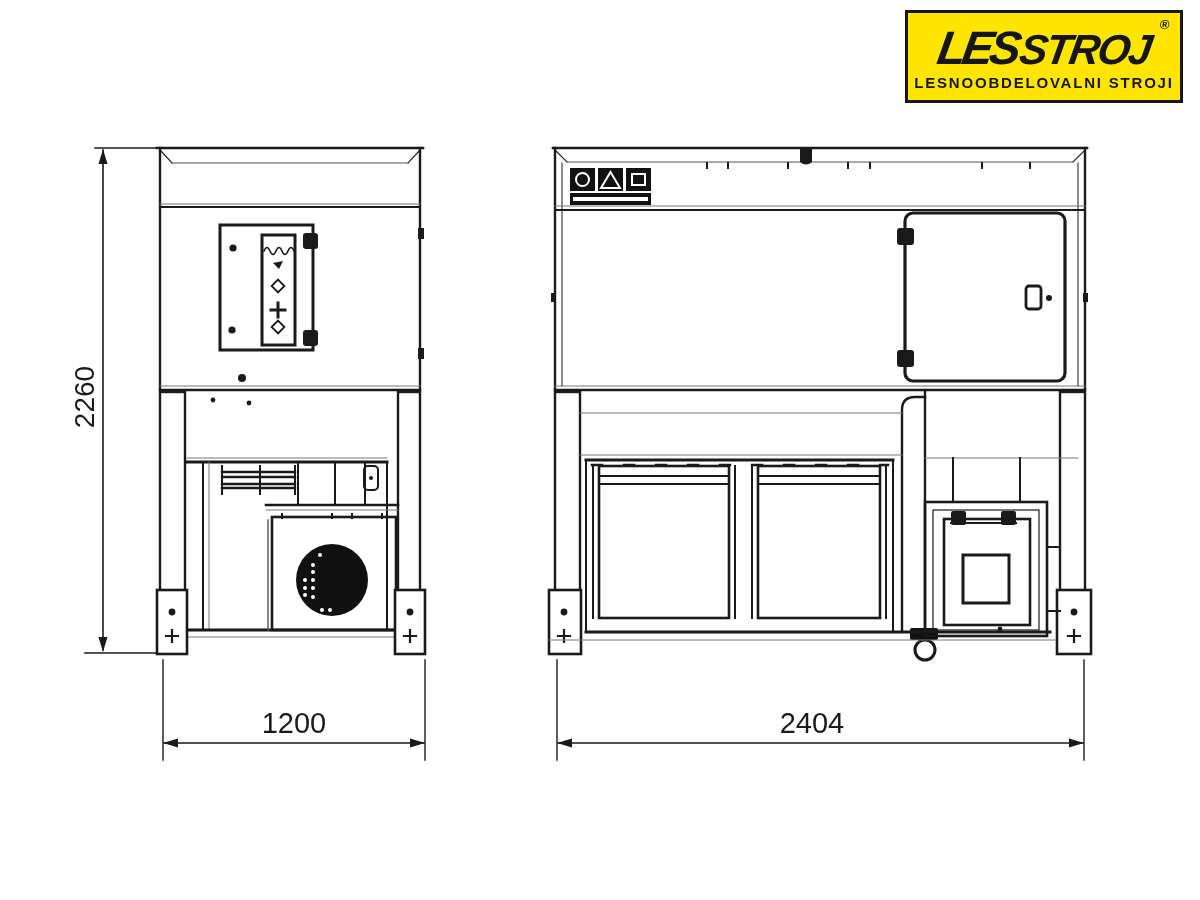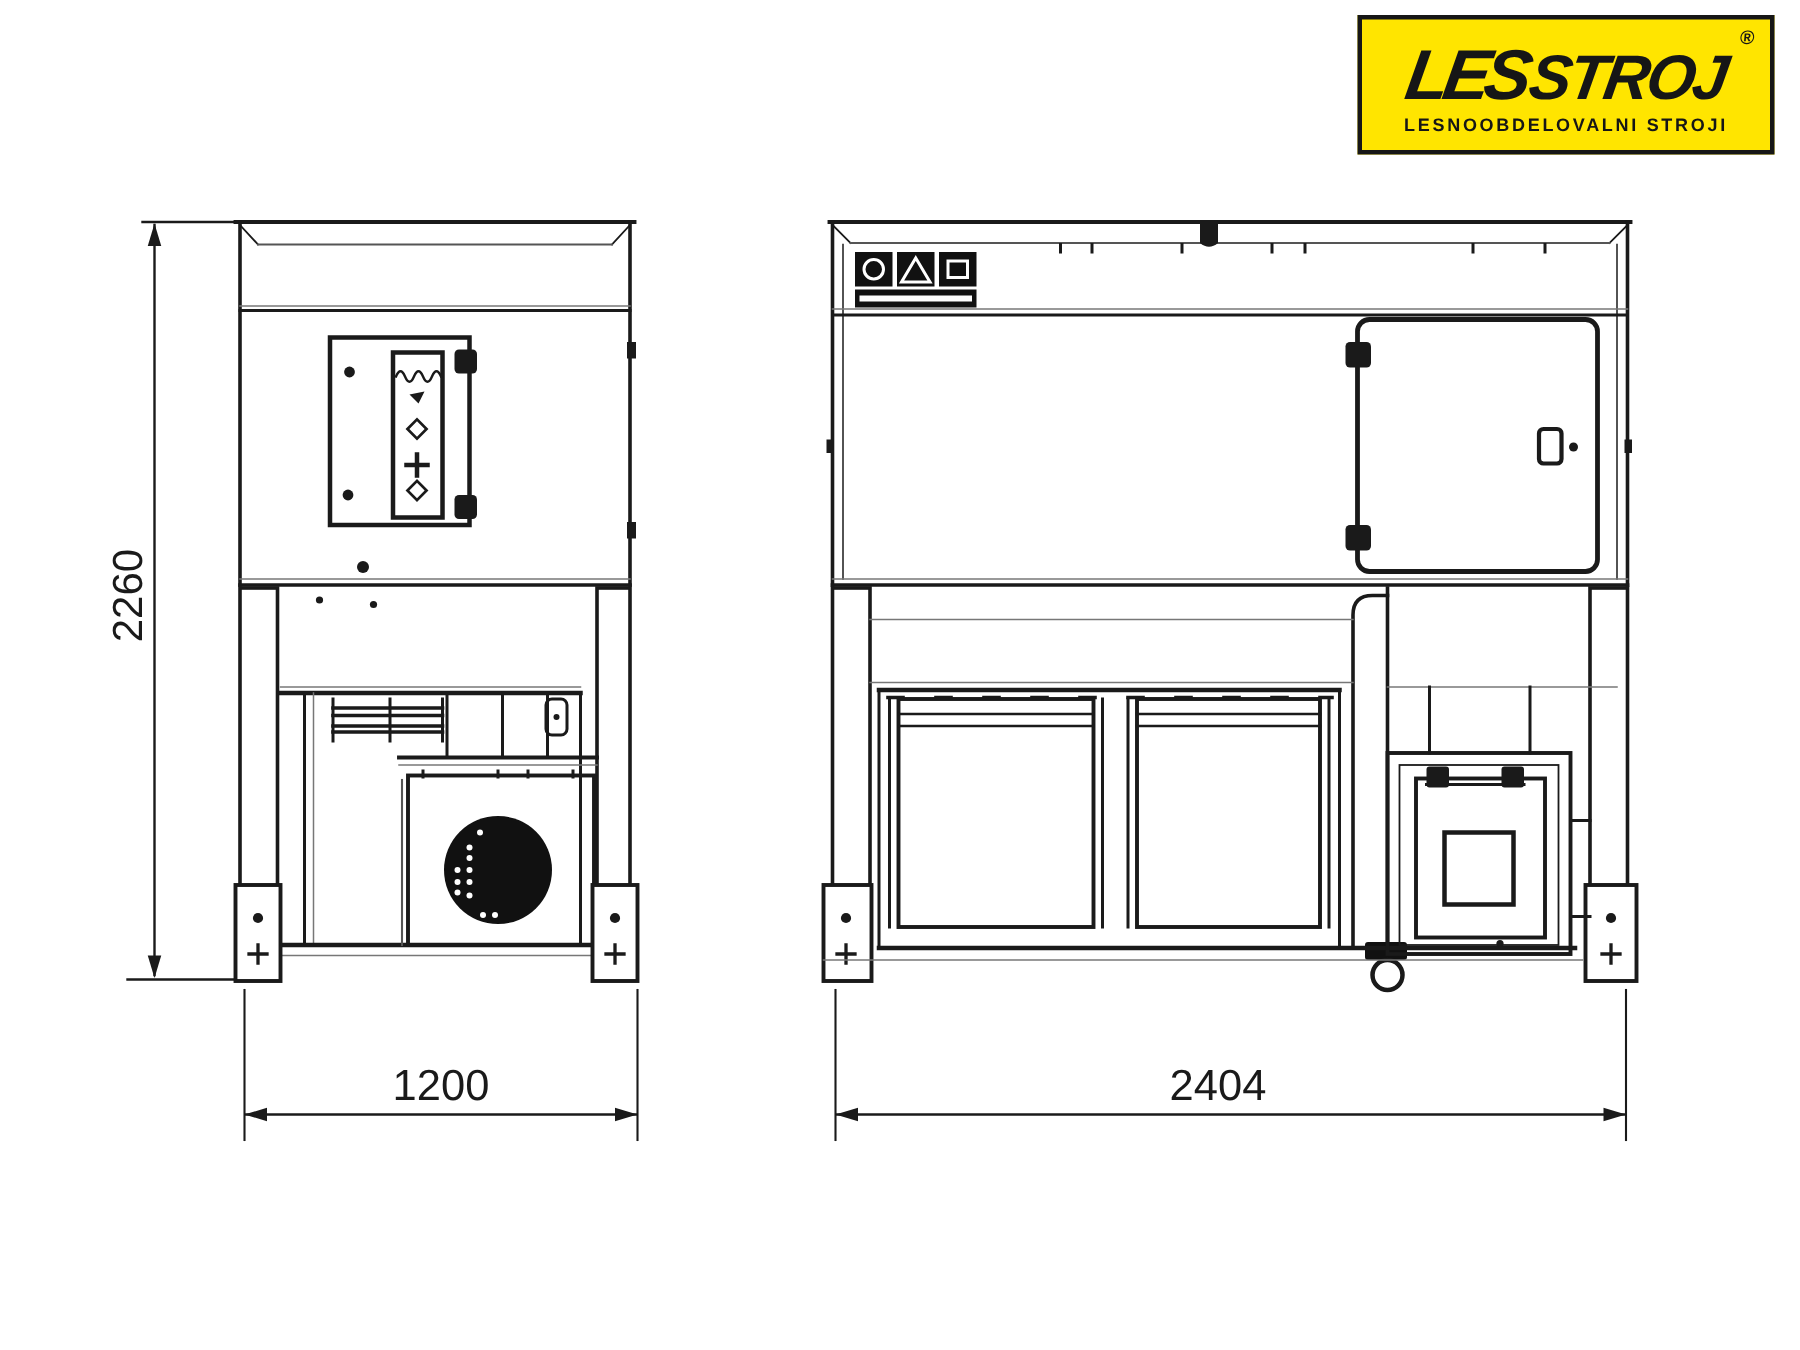--- a/index.html
+++ b/index.html
@@ -26,21 +26,21 @@
     font-size:47px; font-weight:900; font-style:italic; letter-spacing:-4px;
   }
   .brand-light {
     font-size:42px; font-weight:700; font-style:italic; letter-spacing:-2px; margin-left:3px;
   }
   .reg-mark {
     position:absolute; top:4px; right:10px; font-size:13px; font-weight:700; color:#161616;
     transform:skewX(-5deg);
   }
   .tagline {
-    font-size:12px; font-weight:700; letter-spacing:1.8px; color:#161616;
+    font-size:15px; font-weight:700; letter-spacing:1.8px; color:#161616;
     margin-top:3px; white-space:nowrap;
   }
 </style>
 </head>
 <body>
 
 <div class="canvas">
 
   <div class="logo">
     <span class="reg-mark">®</span>

